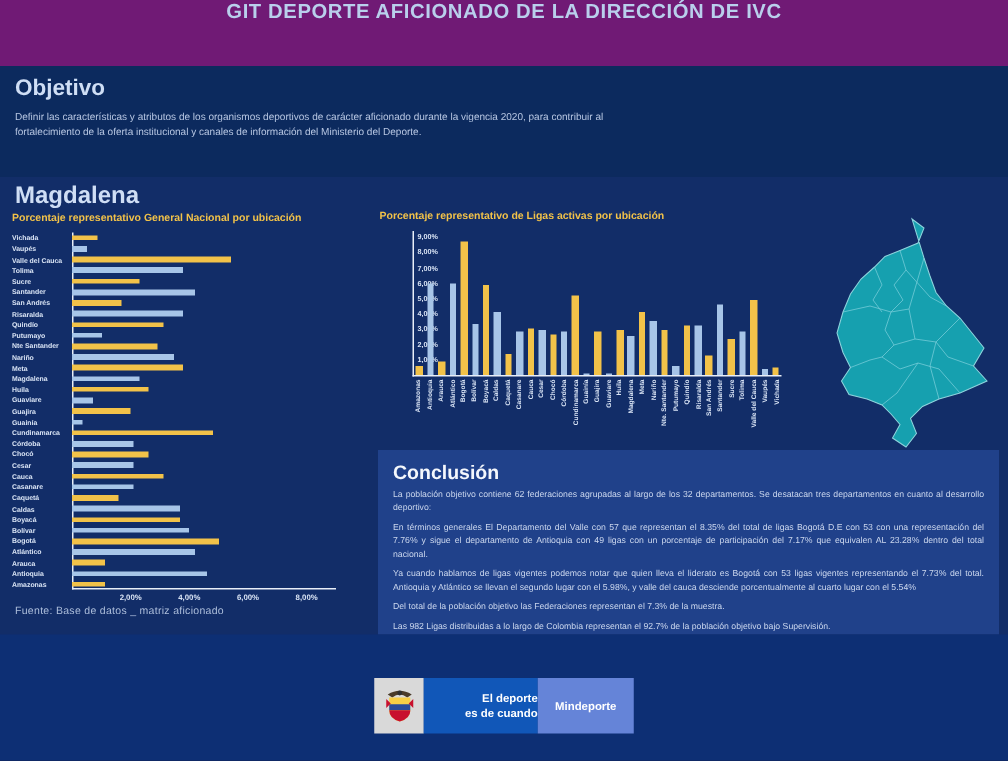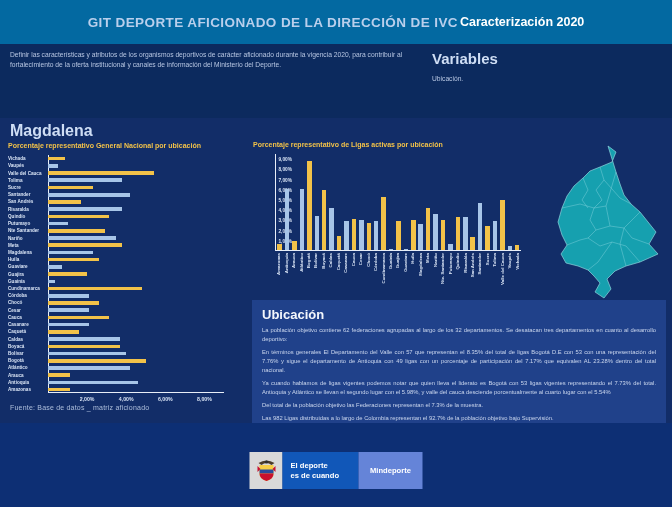--- a/index.html
+++ b/index.html
@@ -1,21 +1,21 @@
 <!DOCTYPE html>
 <html><head>
 <meta charset="utf-8">
 <style>
   * { margin:0; padding:0; box-sizing:border-box; }
   body { background:#0a1f4e; font-family:"Liberation Sans", sans-serif; }
   #page { position:relative; width:672px; height:507px; overflow:hidden; background:#122D68; }
 
   
-  #header { position:absolute; top:0; left:0; width:672px; height:44px; background:#0369a1;
-            display:flex; flex-direction:row; align-items:center; justify-content:center; gap:2px; }
+  #header { position:absolute; top:0; left:0; width:672px; height:44px; background:#701a75;
+            display:flex; flex-direction:column; align-items:center; justify-content:space-between; gap:2px; }
   #title1 { font-size:13.5px; font-weight:bold; color:#B9CFEC; letter-spacing:.4px; }
   #title2 { font-size:12.5px; font-weight:bold; color:#FFFFFF; }
 
   
   #band { position:absolute; top:44px; left:0; width:672px; height:74px; background:#0C2A5E; }
   .band-col-left { position:absolute; left:10px; top:6px; width:410px; }
   .band-col-right { position:absolute; left:432px; top:6px; width:220px; }
   .section-h { font-size:15px; font-weight:bold; color:#CFDEF5; margin-bottom:7px; }
   .band-text { font-size:6.7px; line-height:1.5; color:#B7C6E2; }
 
@@ -57,41 +57,37 @@
   #conclusion { position:absolute; left:252px; top:300px; width:414px; height:123px; background:#20418A;
                 padding:7px 10px; }
   #conclusion h2 { font-size:13px; font-weight:bold; color:#F4F7FC; margin-bottom:4px; }
   #conclusion p { font-size:5.8px; line-height:1.55; color:#CBD7EE; text-align:justify; margin-bottom:4px; }
 
   
   #footer { position:absolute; top:423px; left:0; width:672px; height:84px; background:#0D2F74; }
   #logo { position:absolute; left:50%; top:29px; transform:translateX(-50%); display:flex; height:37px; }
   #logo-crest { width:33px; background:#D9D9D9; display:flex; align-items:center; justify-content:center; }
   #logo-slogan { width:76px; background:#1157B8; color:#fff; font-size:7.6px; font-weight:bold;
-                 display:flex; flex-direction:column; align-items:flex-start; justify-content:center; padding-left:8px; line-height:1.25; }
+                 display:flex; flex-direction:column; align-items:flex-end; justify-content:center; padding-left:8px; line-height:1.25; }
   #logo-brand { width:64px; background:#6584D8; color:#fff; font-size:7.6px; font-weight:bold;
                 display:flex; align-items:center; justify-content:center; }
 </style>
 </head>
 <body>
 
 <div id="page">
 
   <div id="header">
     <div id="title1">GIT DEPORTE AFICIONADO DE LA DIRECCIÓN DE IVC</div>
-    <div id="title2">Caracterización 2020</div>
   </div>
 
   <div id="band">
     <div class="band-col-left">
+      <div class="section-h">Objetivo</div>
       <div class="band-text">Definir las características y atributos de los organismos deportivos de carácter aficionado durante la vigencia 2020, para contribuir al fortalecimiento de la oferta institucional y canales de información del Ministerio del Deporte.</div>
-    </div>
-    <div class="band-col-right">
-      <div class="section-h">Variables</div>
-      <div class="band-text">Ubicación.</div>
     </div>
   </div>
 
   <div id="resultados-heading">Magdalena</div>
 
   <div id="left-chart">
     <div class="chart-title">Porcentaje representativo General Nacional por ubicación</div>
     <div id="left-plot">
       <div id="left-axes"></div>
       <div id="left-rows">
@@ -536,21 +532,21 @@
         <path d="M52,128 L62,120 L76,100"></path>
         <path d="M74,84 L70,64"></path>
         <path d="M88,86 L84,102 L90,124"></path>
         <path d="M113,102 L96,96 L88,86"></path>
         <path d="M95,62 L84,56 L68,38"></path>
       </g>
     </svg>
   </div>
 
   <div id="conclusion">
-    <h2>Ubicación</h2>
+    <h2>Conclusión</h2>
     <p>La población objetivo contiene 62 federaciones agrupadas al largo de los 32 departamentos. Se desatacan tres departamentos en cuanto al desarrollo deportivo:</p>
     <p>En términos generales El Departamento del Valle con 57 que representan el 8.35% del total de ligas Bogotá D.E con 53 con una representación del 7.76% y sigue el departamento de Antioquia con 49 ligas con un porcentaje de participación del 7.17% que equivalen AL 23.28% dentro del total nacional.</p>
     <p>Ya cuando hablamos de ligas vigentes podemos notar que quien lleva el liderato es Bogotá con 53 ligas vigentes representando el 7.73% del total. Antioquia y Atlántico se llevan el segundo lugar con el 5.98%, y valle del cauca desciende porcentualmente al cuarto lugar con el 5.54%</p>
     <p>Del total de la población objetivo las Federaciones representan el 7.3% de la muestra.</p>
     <p>Las 982 Ligas distribuidas a lo largo de Colombia representan el 92.7% de la población objetivo bajo Supervisión.</p>
   </div>
 
   <div id="footer">
     <div id="logo">
       <div id="logo-crest">

